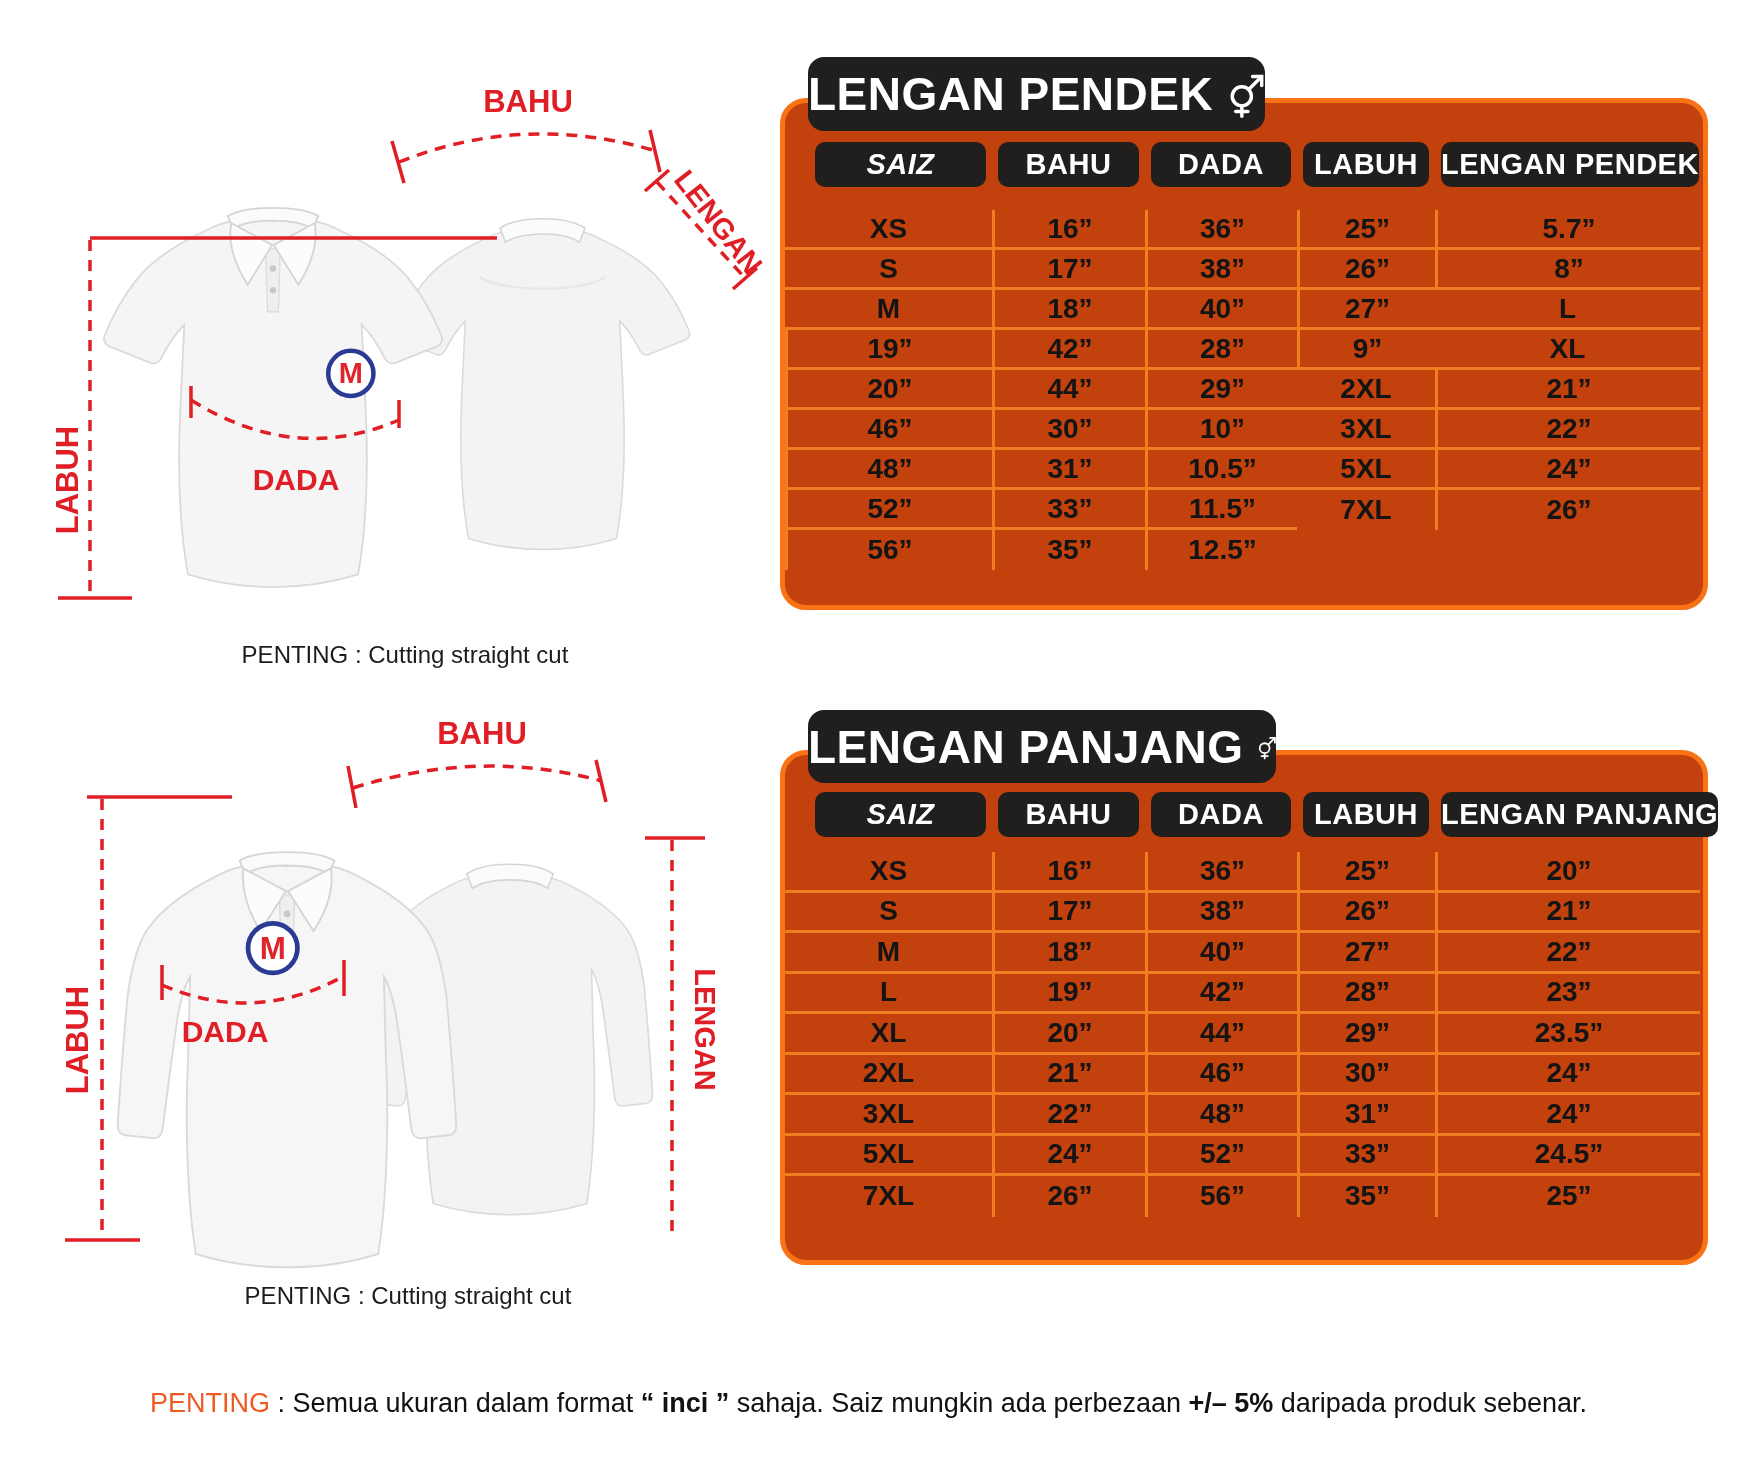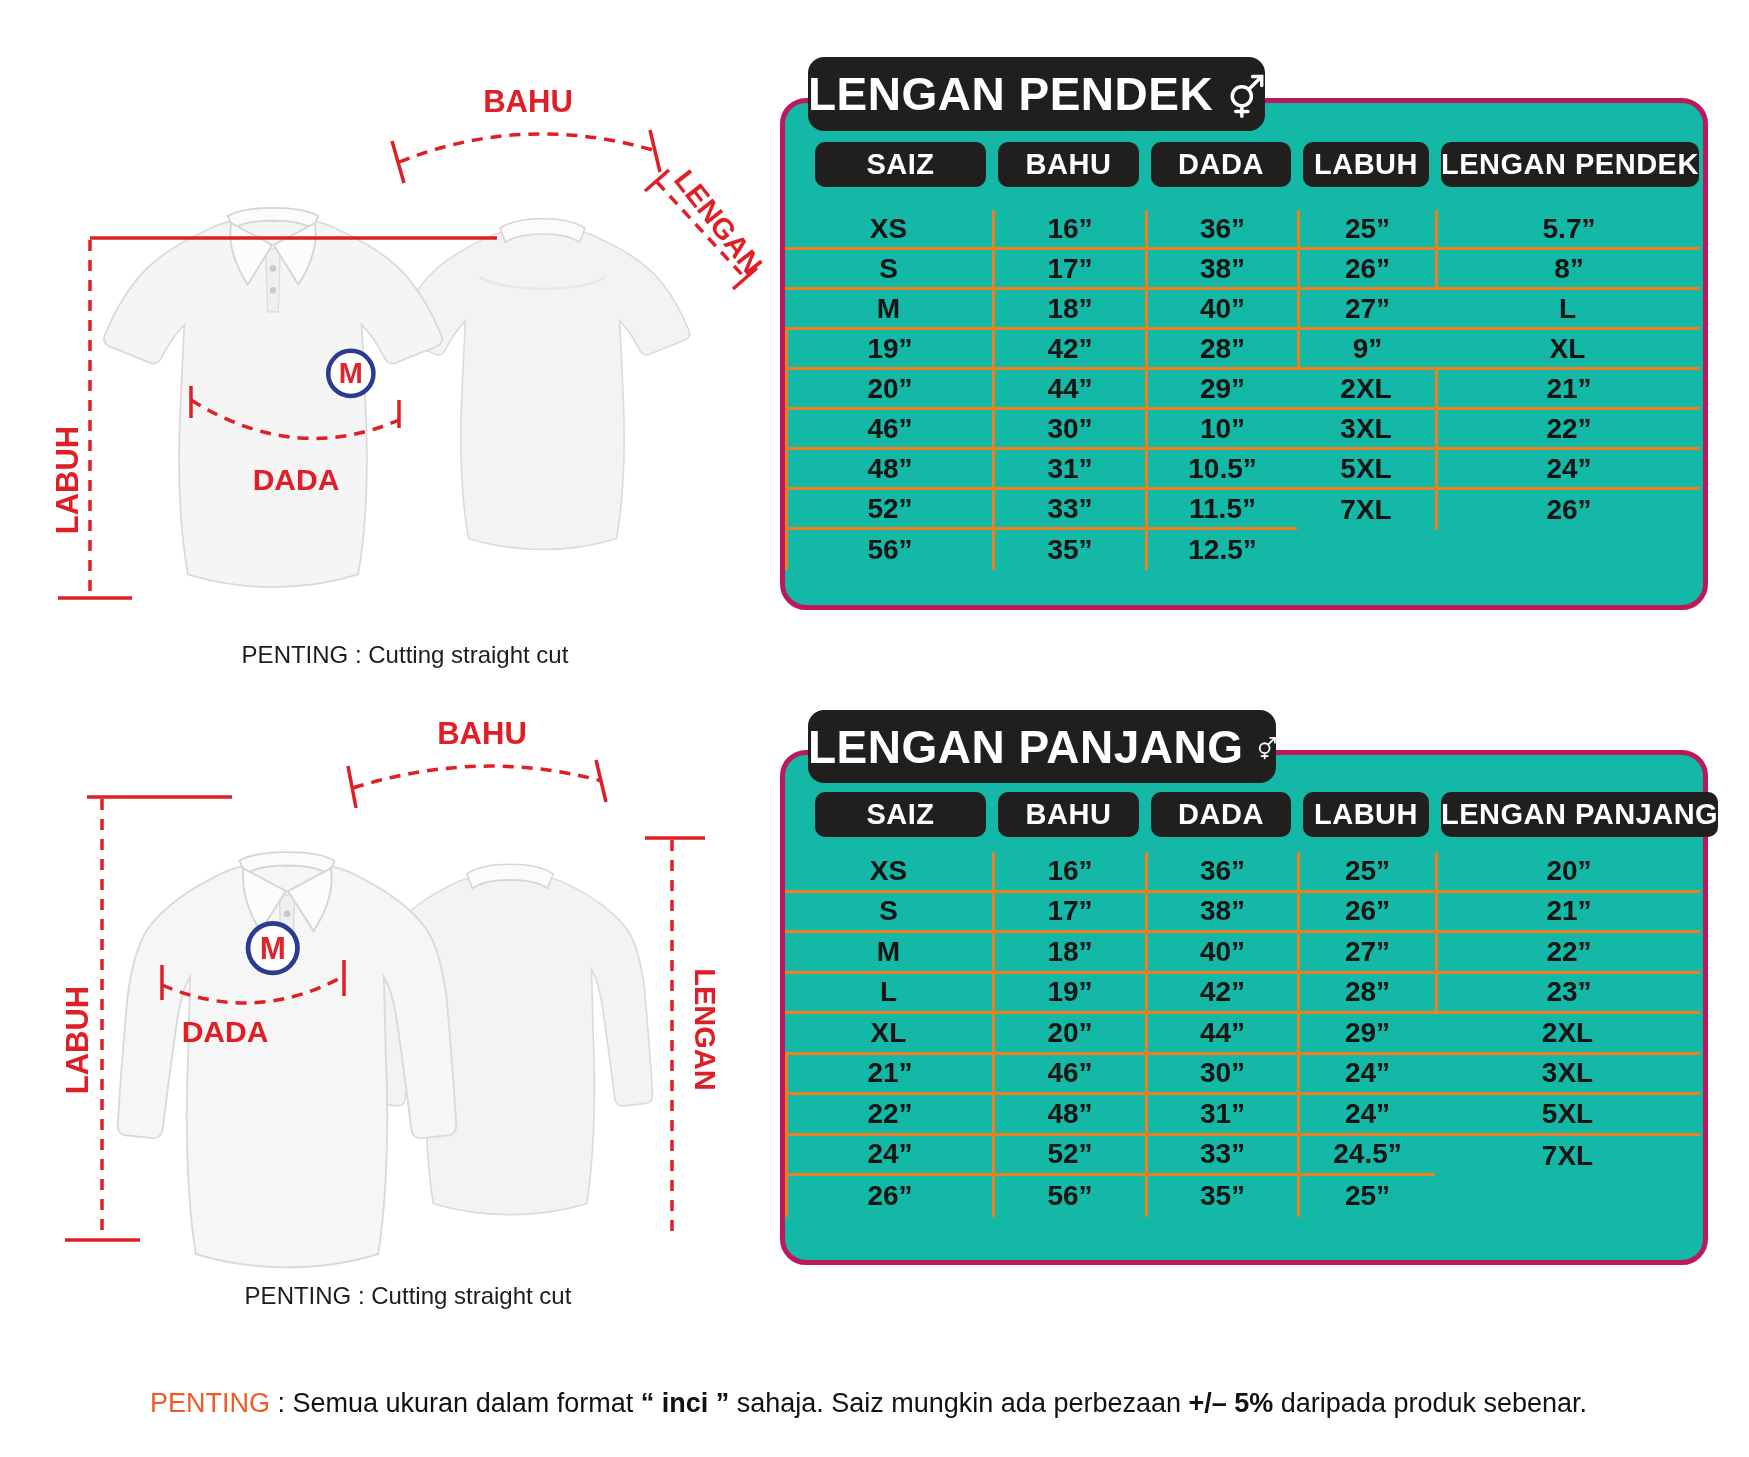--- a/index.html
+++ b/index.html
@@ -1,39 +1,39 @@
 <!DOCTYPE html>
 <html><head>
 <meta charset="utf-8">
 <style>
   html,body{margin:0;padding:0;background:#fff;}
   .canvas{position:relative;width:1749px;height:1457px;background:#ffffff;
           font-family:"Liberation Sans",sans-serif;overflow:hidden;}
 
   
-  .size-table{position:absolute;border:5px solid #be185d;border-radius:26px;background:#14b8a6;}
+  .size-table{position:absolute;border:5px solid #f97316;border-radius:26px;background:#c2410c;}
   #table1{left:780px;top:98px;width:918px;height:502px;}
   #table2{left:780px;top:750px;width:918px;height:505px;}
 
   .tbl-badge{position:absolute;background:#201F1D;border-radius:16px;color:#fff;
              display:flex;align-items:center;justify-content:center;gap:12px;
              font-weight:bold;font-size:46px;letter-spacing:.5px;white-space:nowrap;}
   #table1 .tbl-badge{left:23px;top:-46px;width:457px;height:74px;}
   #table2 .tbl-badge{left:23px;top:-45px;width:468px;height:73px;}
   .gender-svg{width:50px;height:58px;display:block;}
 
   .pills{position:absolute;left:0;right:0;display:grid;
          grid-template-columns:207px 153px 152px 138px 1fr;}
   #table1 .pills{top:39px;}
   #table2 .pills{top:37px;}
   .pill-cell{display:flex;}
   .pill{flex:1;margin:0 6px;background:#201F1D;color:#fff;border-radius:10px;height:45px;
         display:flex;align-items:center;justify-content:center;
         font-weight:bold;font-size:29px;letter-spacing:.5px;white-space:nowrap;}
-  .pill-cell:first-child .pill{margin-left:30px;}
+  .pill-cell:first-child .pill{margin-left:30px;font-style:italic;}
 
   .rows{position:absolute;left:0;right:3px;display:grid;
         grid-template-columns:207px 153px 152px 138px 1fr;}
   #table1 .rows{top:107px;grid-auto-rows:40px;}
   #table2 .rows{top:97px;grid-auto-rows:40.5px;}
   .cell{display:flex;align-items:center;justify-content:center;
         font-weight:bold;font-size:28px;color:#141414;}
   .cell.vline{border-left:3px solid #EE7E20;}
   .cell.hline{border-bottom:3px solid #EE7E20;}
 
@@ -270,20 +270,21 @@
         <div class="cell vline hline">22”</div>
         <div class="cell hline">L</div>
         <div class="cell vline hline">19”</div>
         <div class="cell vline hline">42”</div>
         <div class="cell vline hline">28”</div>
         <div class="cell vline hline">23”</div>
         <div class="cell hline">XL</div>
         <div class="cell vline hline">20”</div>
         <div class="cell vline hline">44”</div>
         <div class="cell vline hline">29”</div>
+        <div class="cell vline hline">23.5”</div>
         <div class="cell hline">2XL</div>
         <div class="cell vline hline">21”</div>
         <div class="cell vline hline">46”</div>
         <div class="cell vline hline">30”</div>
         <div class="cell vline hline">24”</div>
         <div class="cell hline">3XL</div>
         <div class="cell vline hline">22”</div>
         <div class="cell vline hline">48”</div>
         <div class="cell vline hline">31”</div>
         <div class="cell vline hline">24”</div>

